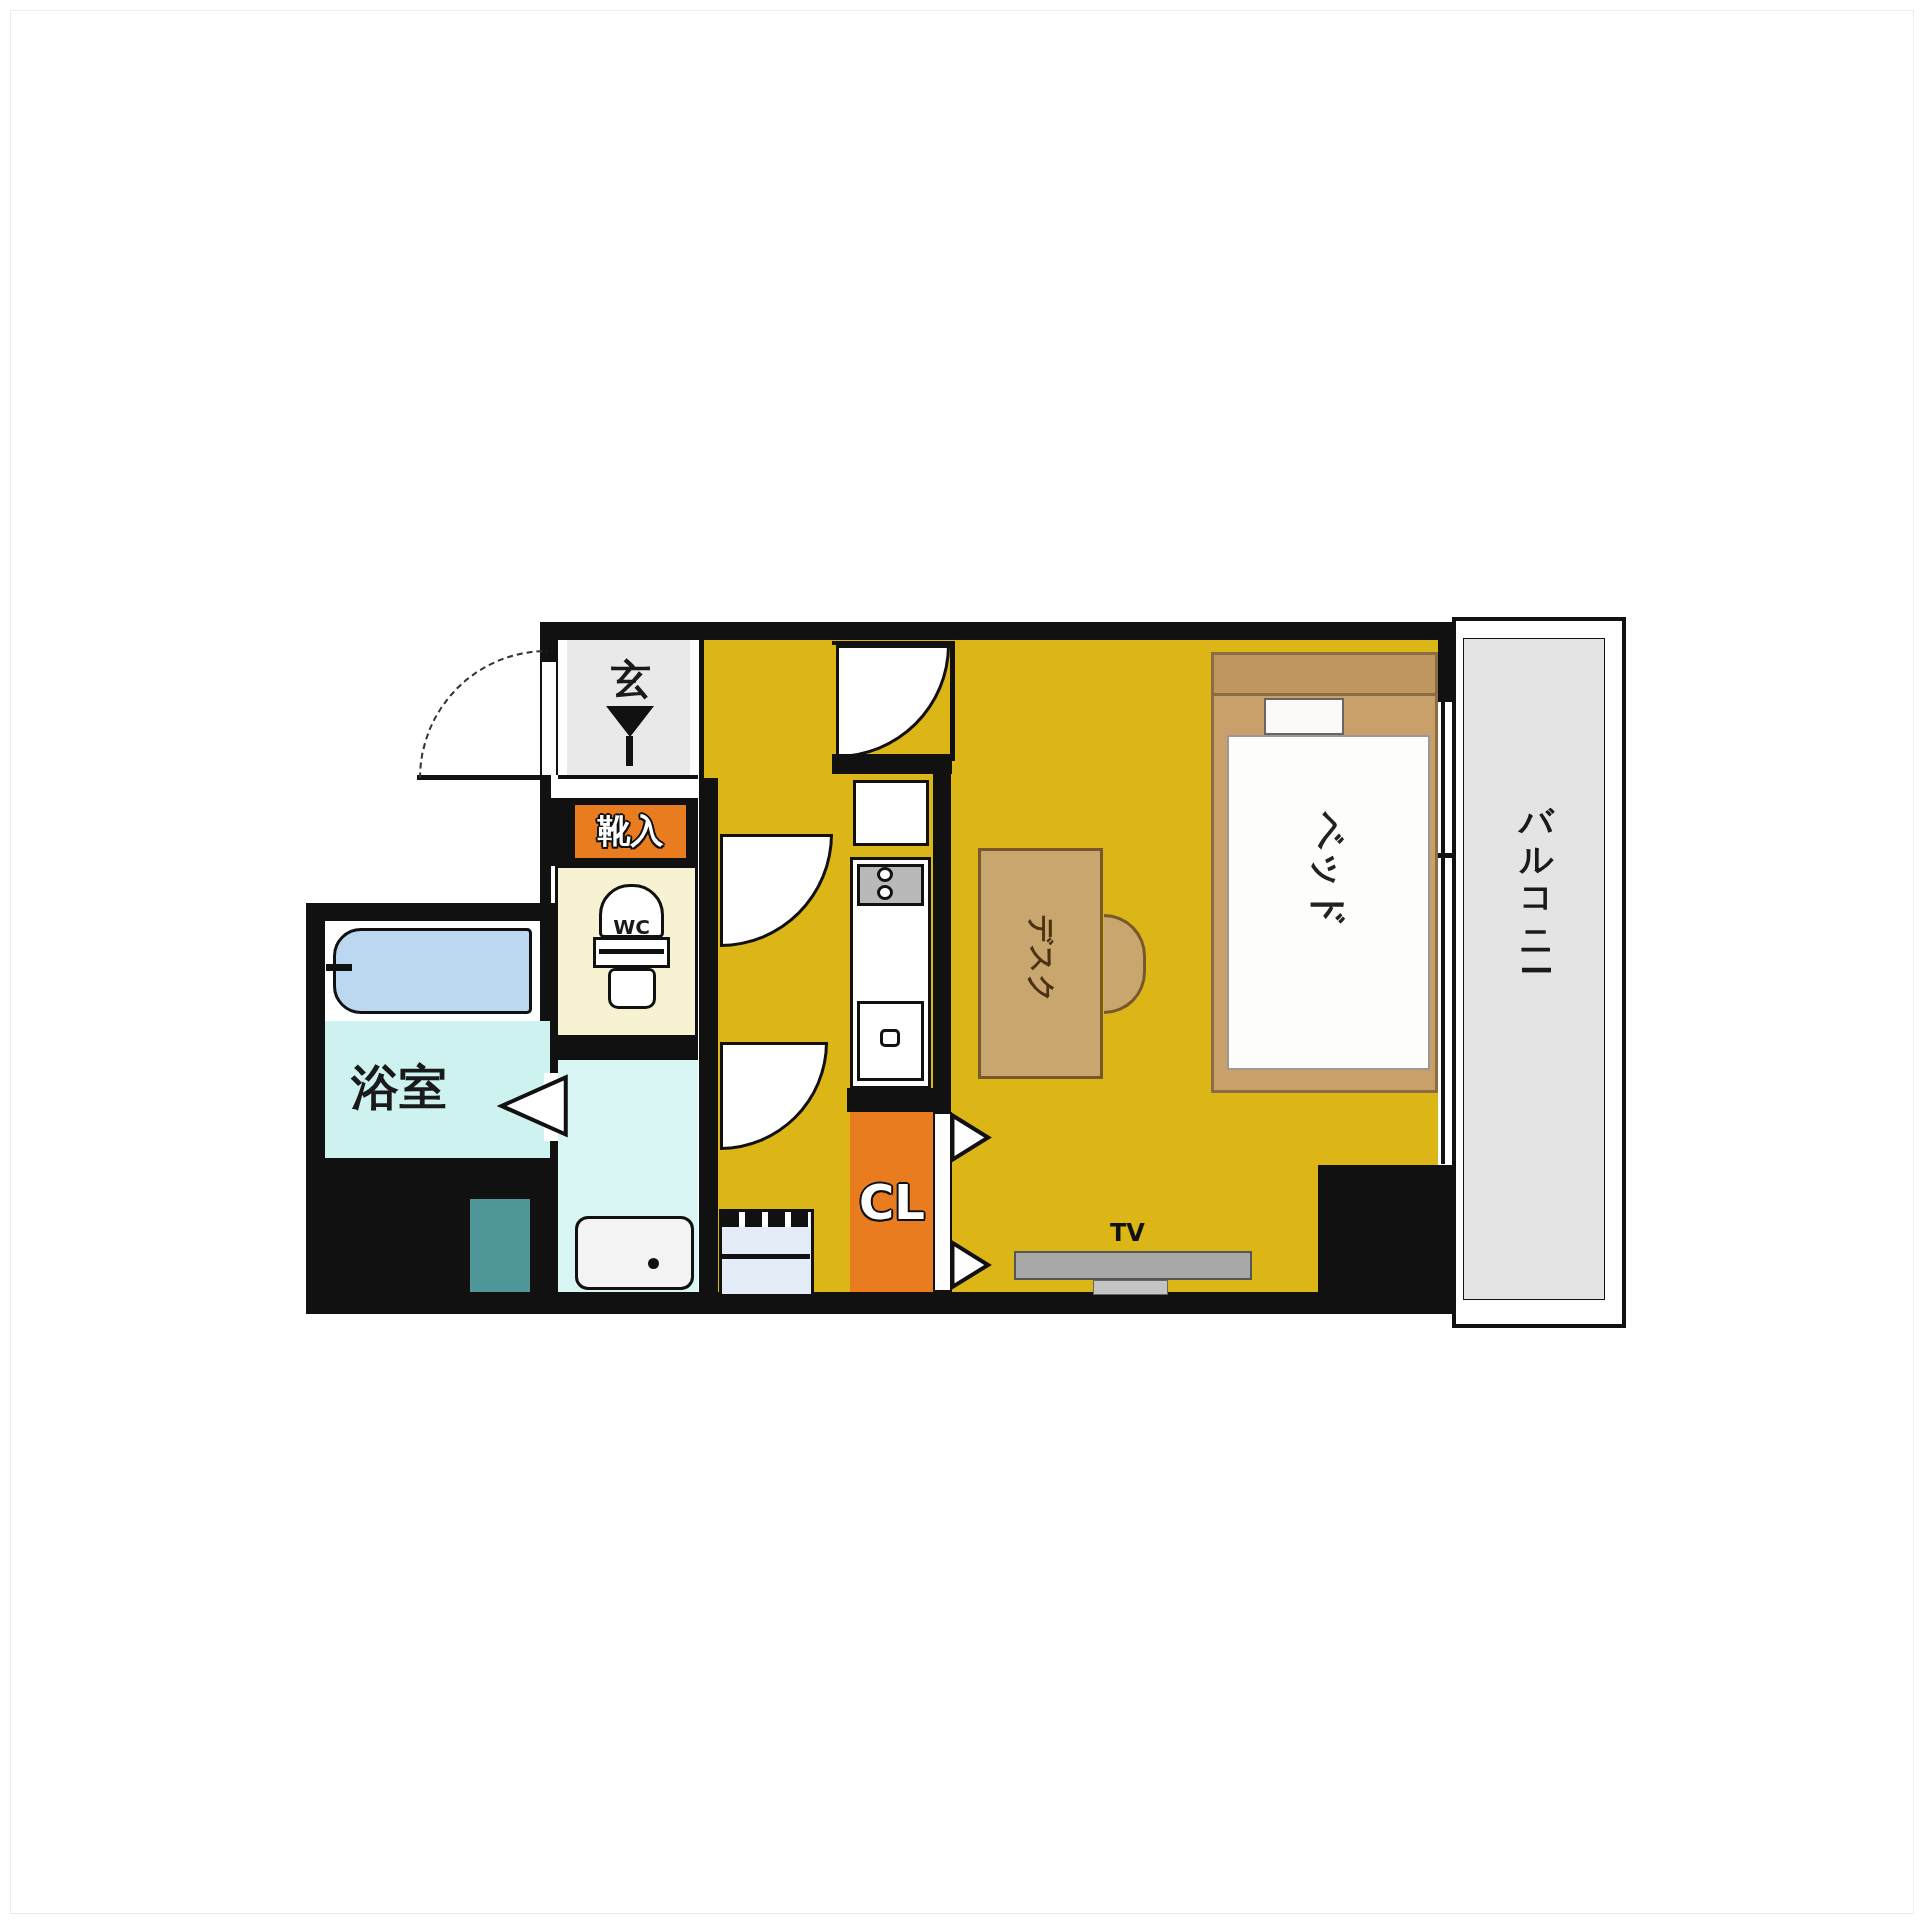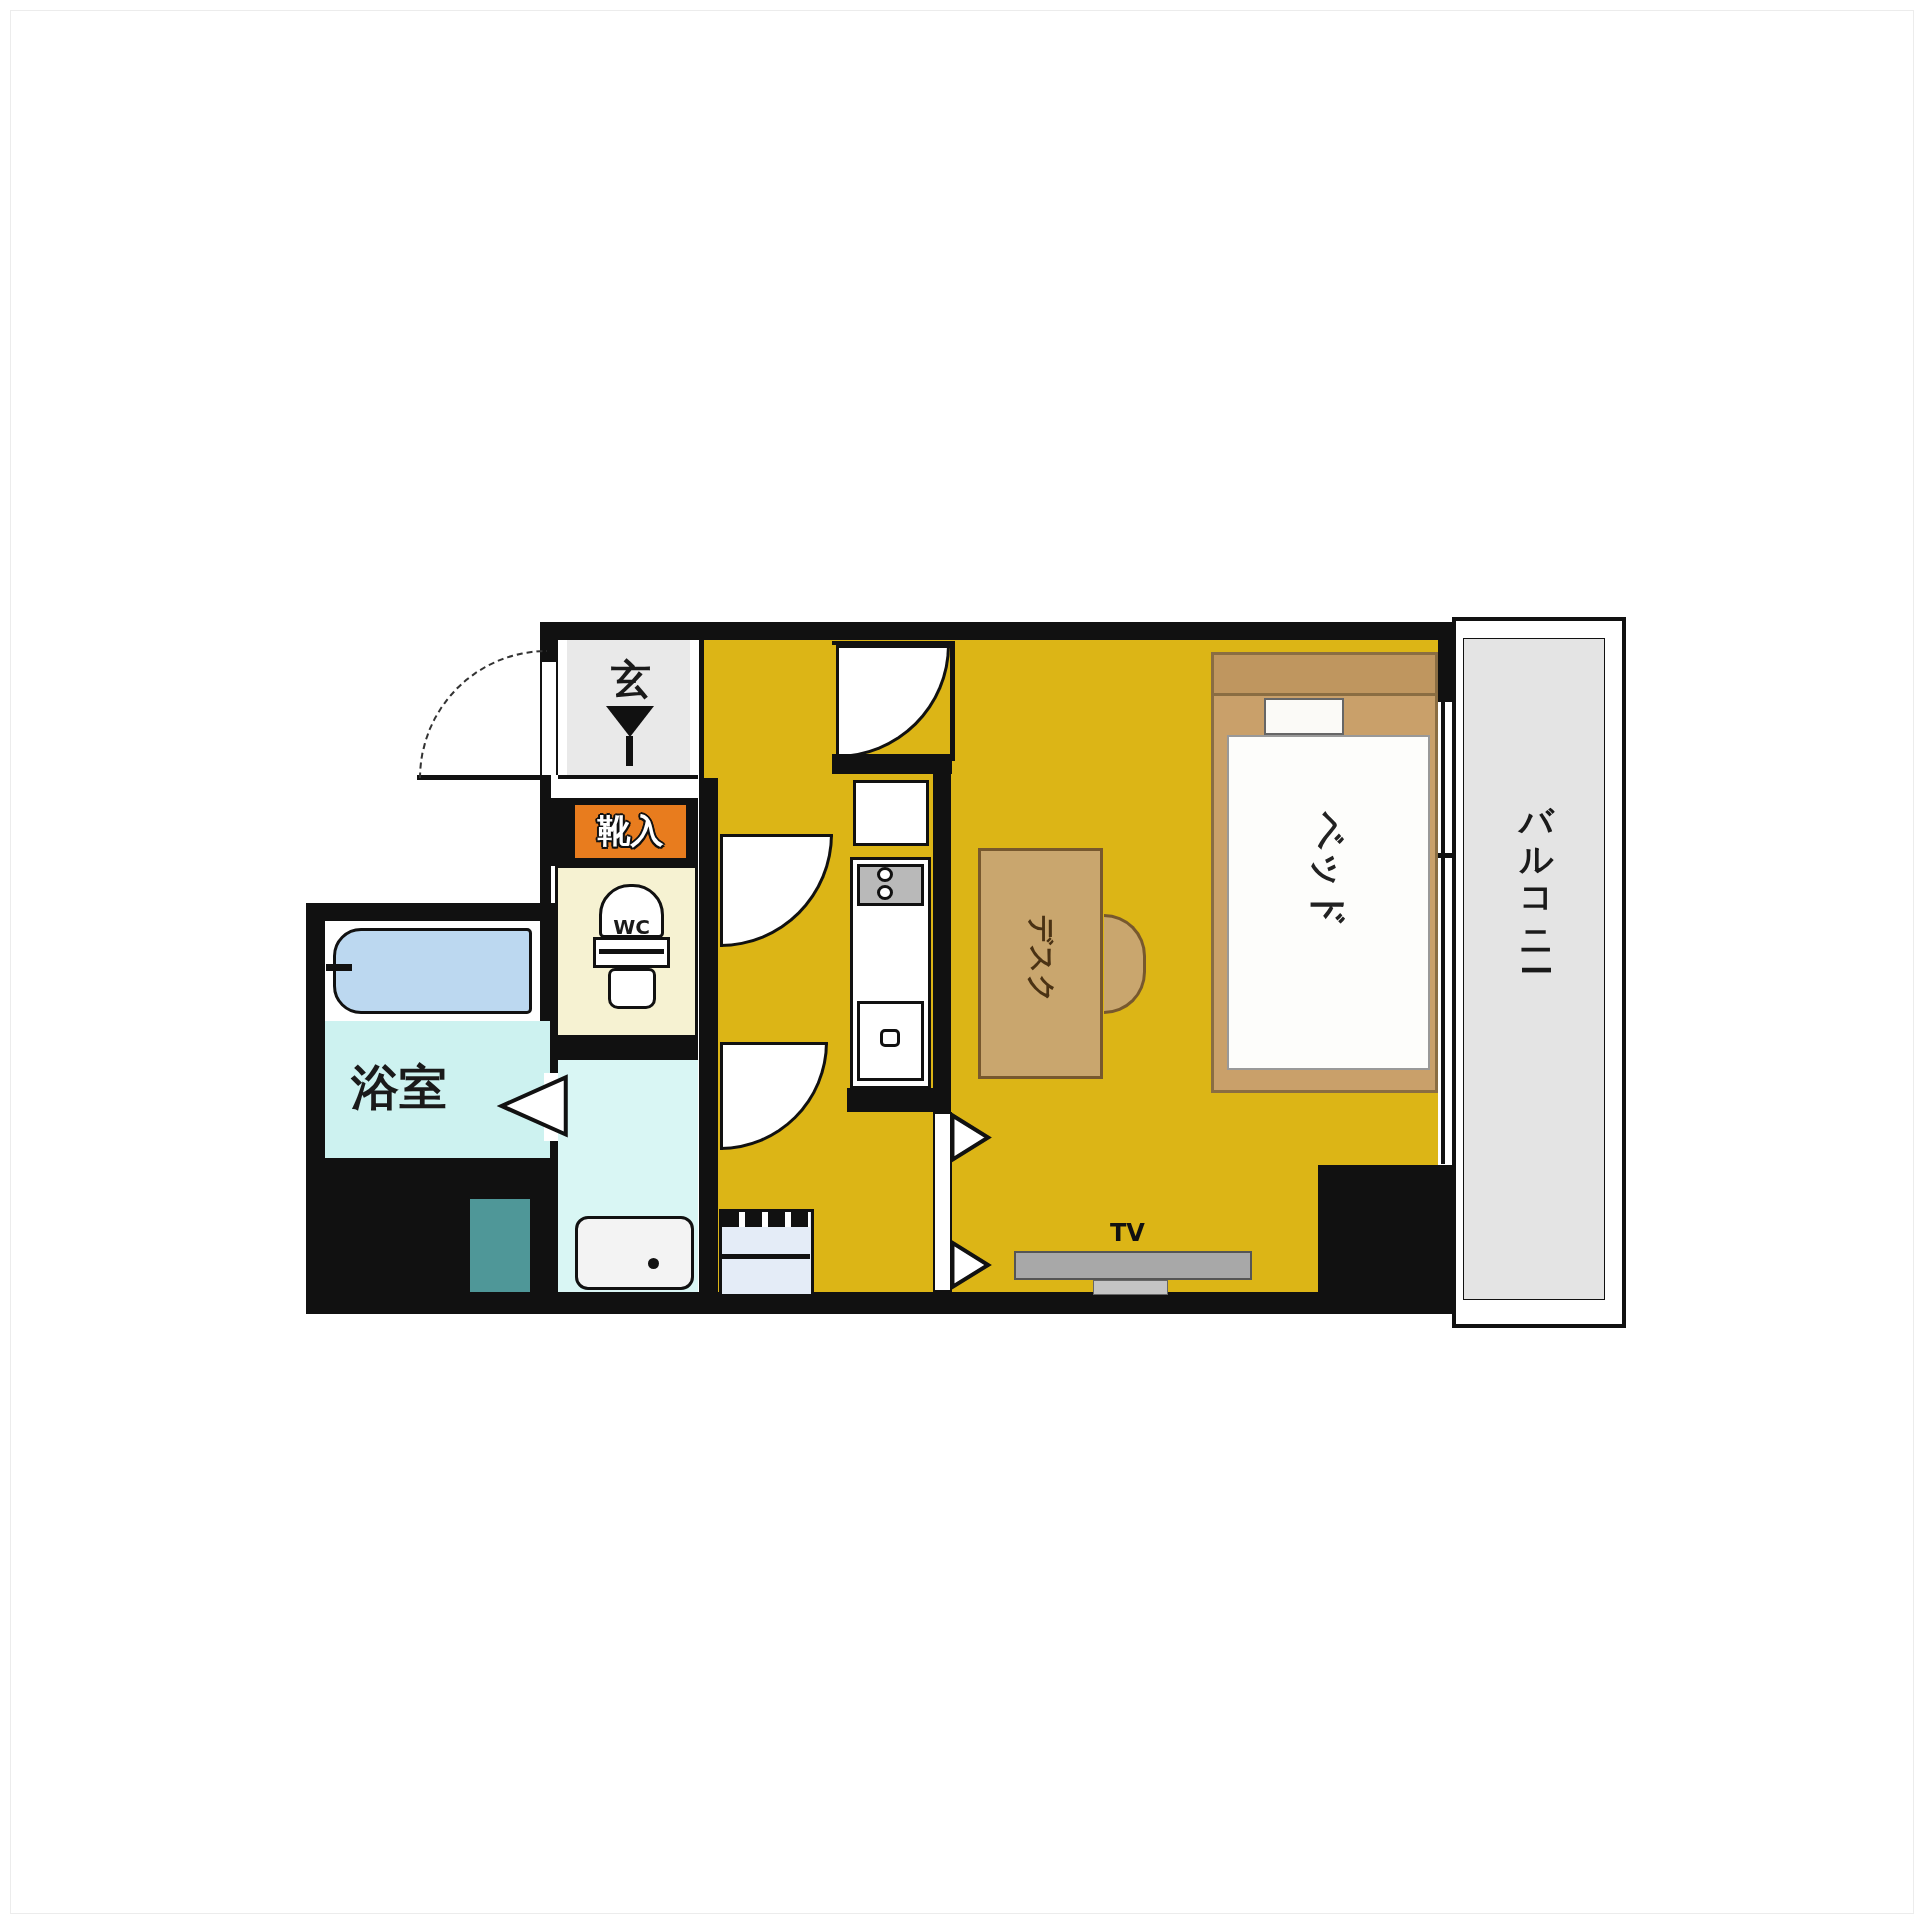--- a/index.html
+++ b/index.html
@@ -101,20 +101,23 @@
 
   <div class="abs" style="left:853px;top:780px;width:76px;height:66px;background:#fff;border:3px solid #111;"></div>
 
   <div class="abs" style="left:850px;top:857px;width:81px;height:232px;background:#fff;border:3.5px solid #111;"></div>
   <div class="abs" style="left:857px;top:864px;width:67px;height:42px;background:#b9b9b9;border:3px solid #111;"></div>
   <div class="abs" style="left:877px;top:867px;width:16px;height:15px;background:#fff;border:3px solid #111;border-radius:50%;"></div>
   <div class="abs" style="left:877px;top:885px;width:16px;height:15px;background:#fff;border:3px solid #111;border-radius:50%;"></div>
   <div class="abs" style="left:857px;top:1001px;width:67px;height:80px;background:#fff;border:3.5px solid #111;"></div>
   <div class="abs" style="left:880px;top:1029px;width:20px;height:18px;background:#fff;border:3px solid #111;border-radius:5px;"></div>
 
+  <div class="abs center" style="left:850px;top:1112px;width:84px;height:180px;background:#e87c1e;">
+    <span class="lbl outline-white" style="font-size:48px;">CL</span>
+  </div>
   <div class="abs" style="left:933px;top:1112px;width:19px;height:180px;background:#fff;border:2px solid #111;"></div>
 
   <div class="abs" style="left:978px;top:848px;width:125px;height:231px;background:#c9a66e;border:3.5px solid #77582e;"></div>
   <span class="lbl rot90" style="left:1041px;top:959px;font-size:29px;color:#4a3214;">デスク</span>
   <div class="abs" style="left:1104px;top:914px;width:42px;height:100px;background:#c9a66e;border:3.5px solid #77582e;border-left:none;border-radius:0 50px 50px 0;"></div>
 
   <div class="abs" style="left:1211px;top:652px;width:227px;height:441px;background:#c9a06a;border:3px solid #8a6d42;"></div>
   <div class="abs" style="left:1214px;top:655px;width:221px;height:41px;background:#bf965f;border-bottom:3px solid #8a6d42;"></div>
   <div class="abs" style="left:1264px;top:698px;width:80px;height:37px;background:#fbfaf7;border:2.5px solid #666;"></div>
   <div class="abs" style="left:1227px;top:735px;width:203px;height:335px;background:#fdfdfb;border:2.5px solid #999;"></div>

